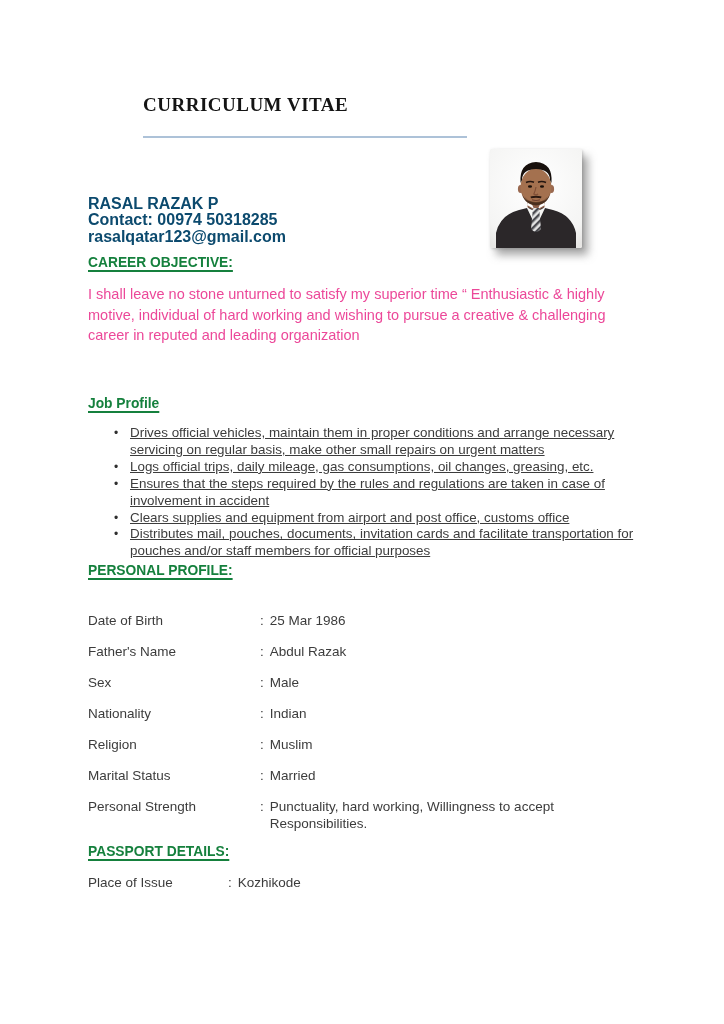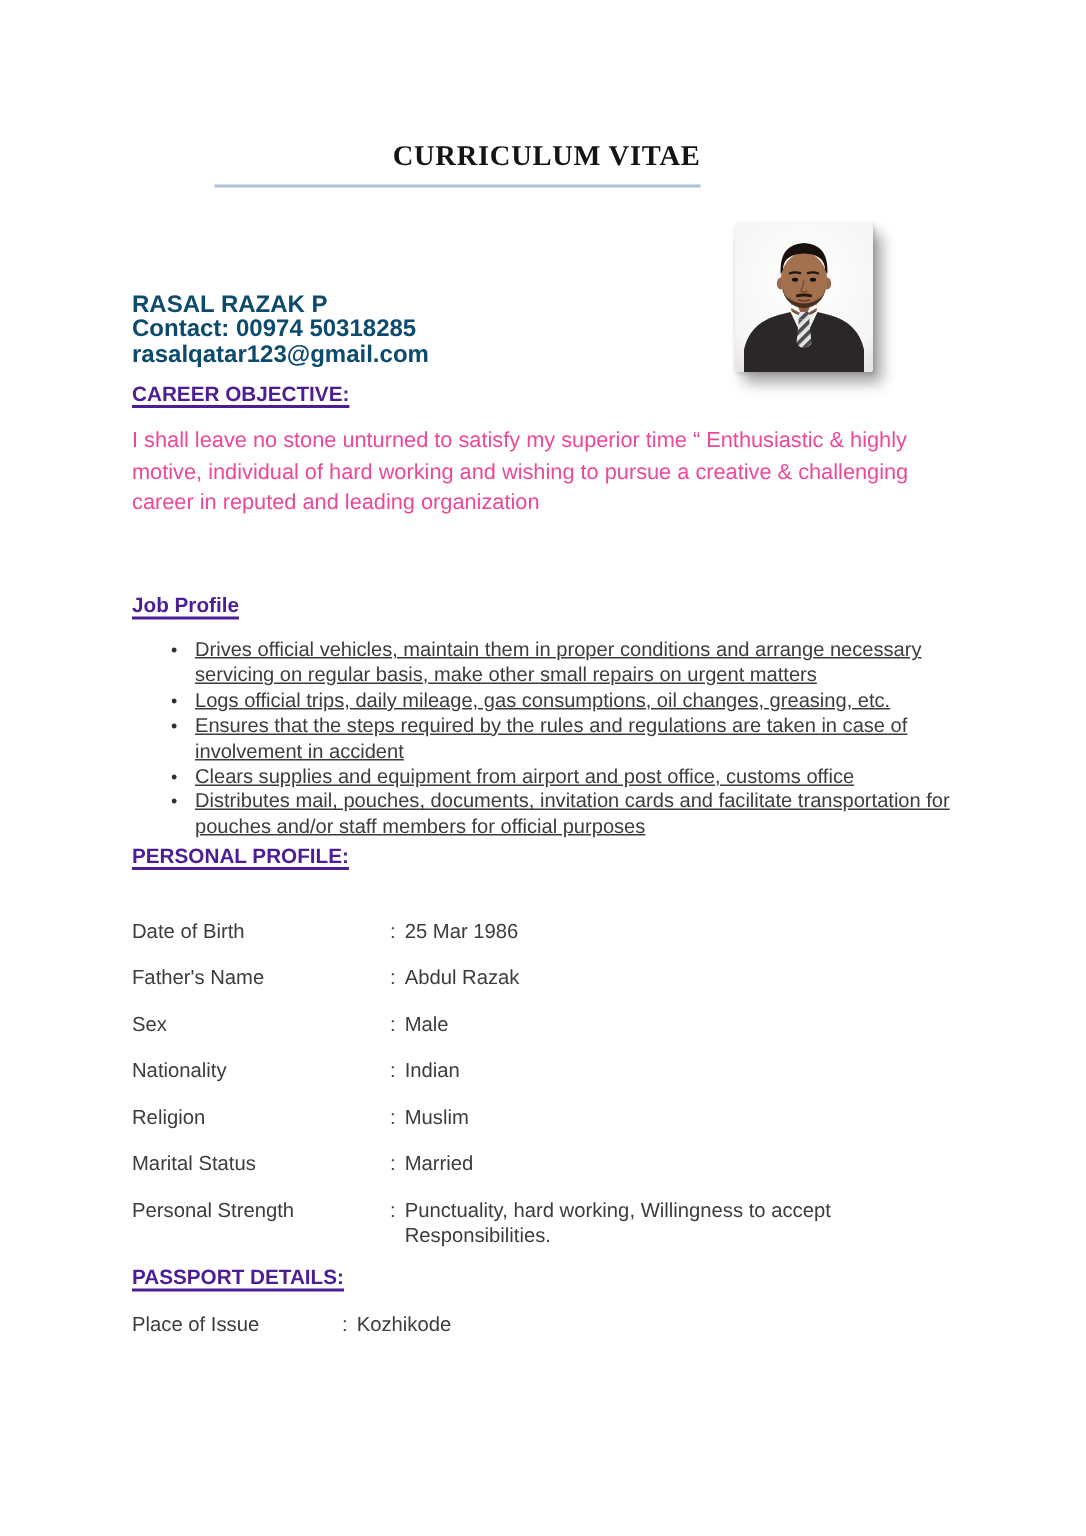--- a/index.html
+++ b/index.html
@@ -10,21 +10,21 @@
     background:#ffffff;
     font-family:"Liberation Sans", sans-serif;
     color:#3a3a3a;
     overflow:hidden;
     margin:0 auto;
   }
 
   
   .title-wrap{
     position:absolute; left:143px; top:94px; width:324px;
-    text-align:right; padding-bottom:7px;
+    text-align:left; padding-bottom:20px;
     border-bottom:2px solid #adc2d8;
   }
   .title-wrap h1{
     font-family:"Liberation Serif", serif;
     font-size:19px; font-weight:700; letter-spacing:.5px;
     color:#141414;
   }
 
   
   .photo{
@@ -35,21 +35,21 @@
   }
   .photo svg{ display:block; width:100%; height:100%; }
 
   
   .identity{ position:absolute; left:88px; top:196px; font-weight:700; color:#0c4a6e;
     font-size:16px; line-height:16.3px; }
 
   
   .sec-heading{
     position:absolute; left:88px;
-    font-size:13.8px; font-weight:700; color:#4c1d95;
+    font-size:13.8px; font-weight:700; color:#15803d;
     text-decoration:underline; text-decoration-thickness:1.5px; text-underline-offset:3px;
   }
   .h-career{ top:255px; }
   .h-job{ top:396px; }
   .h-personal{ top:563px; }
   .h-passport{ top:844px; }
 
   
   .objective{
     position:absolute; left:88px; top:284px; width:530px;

